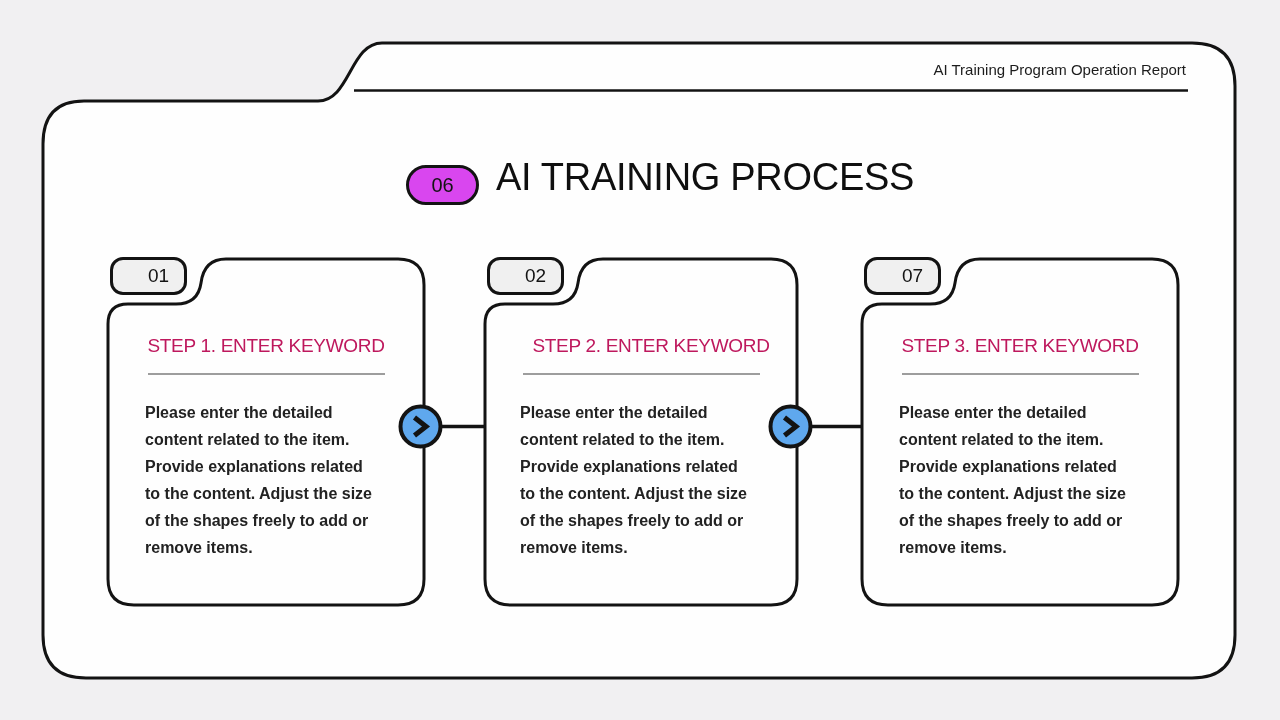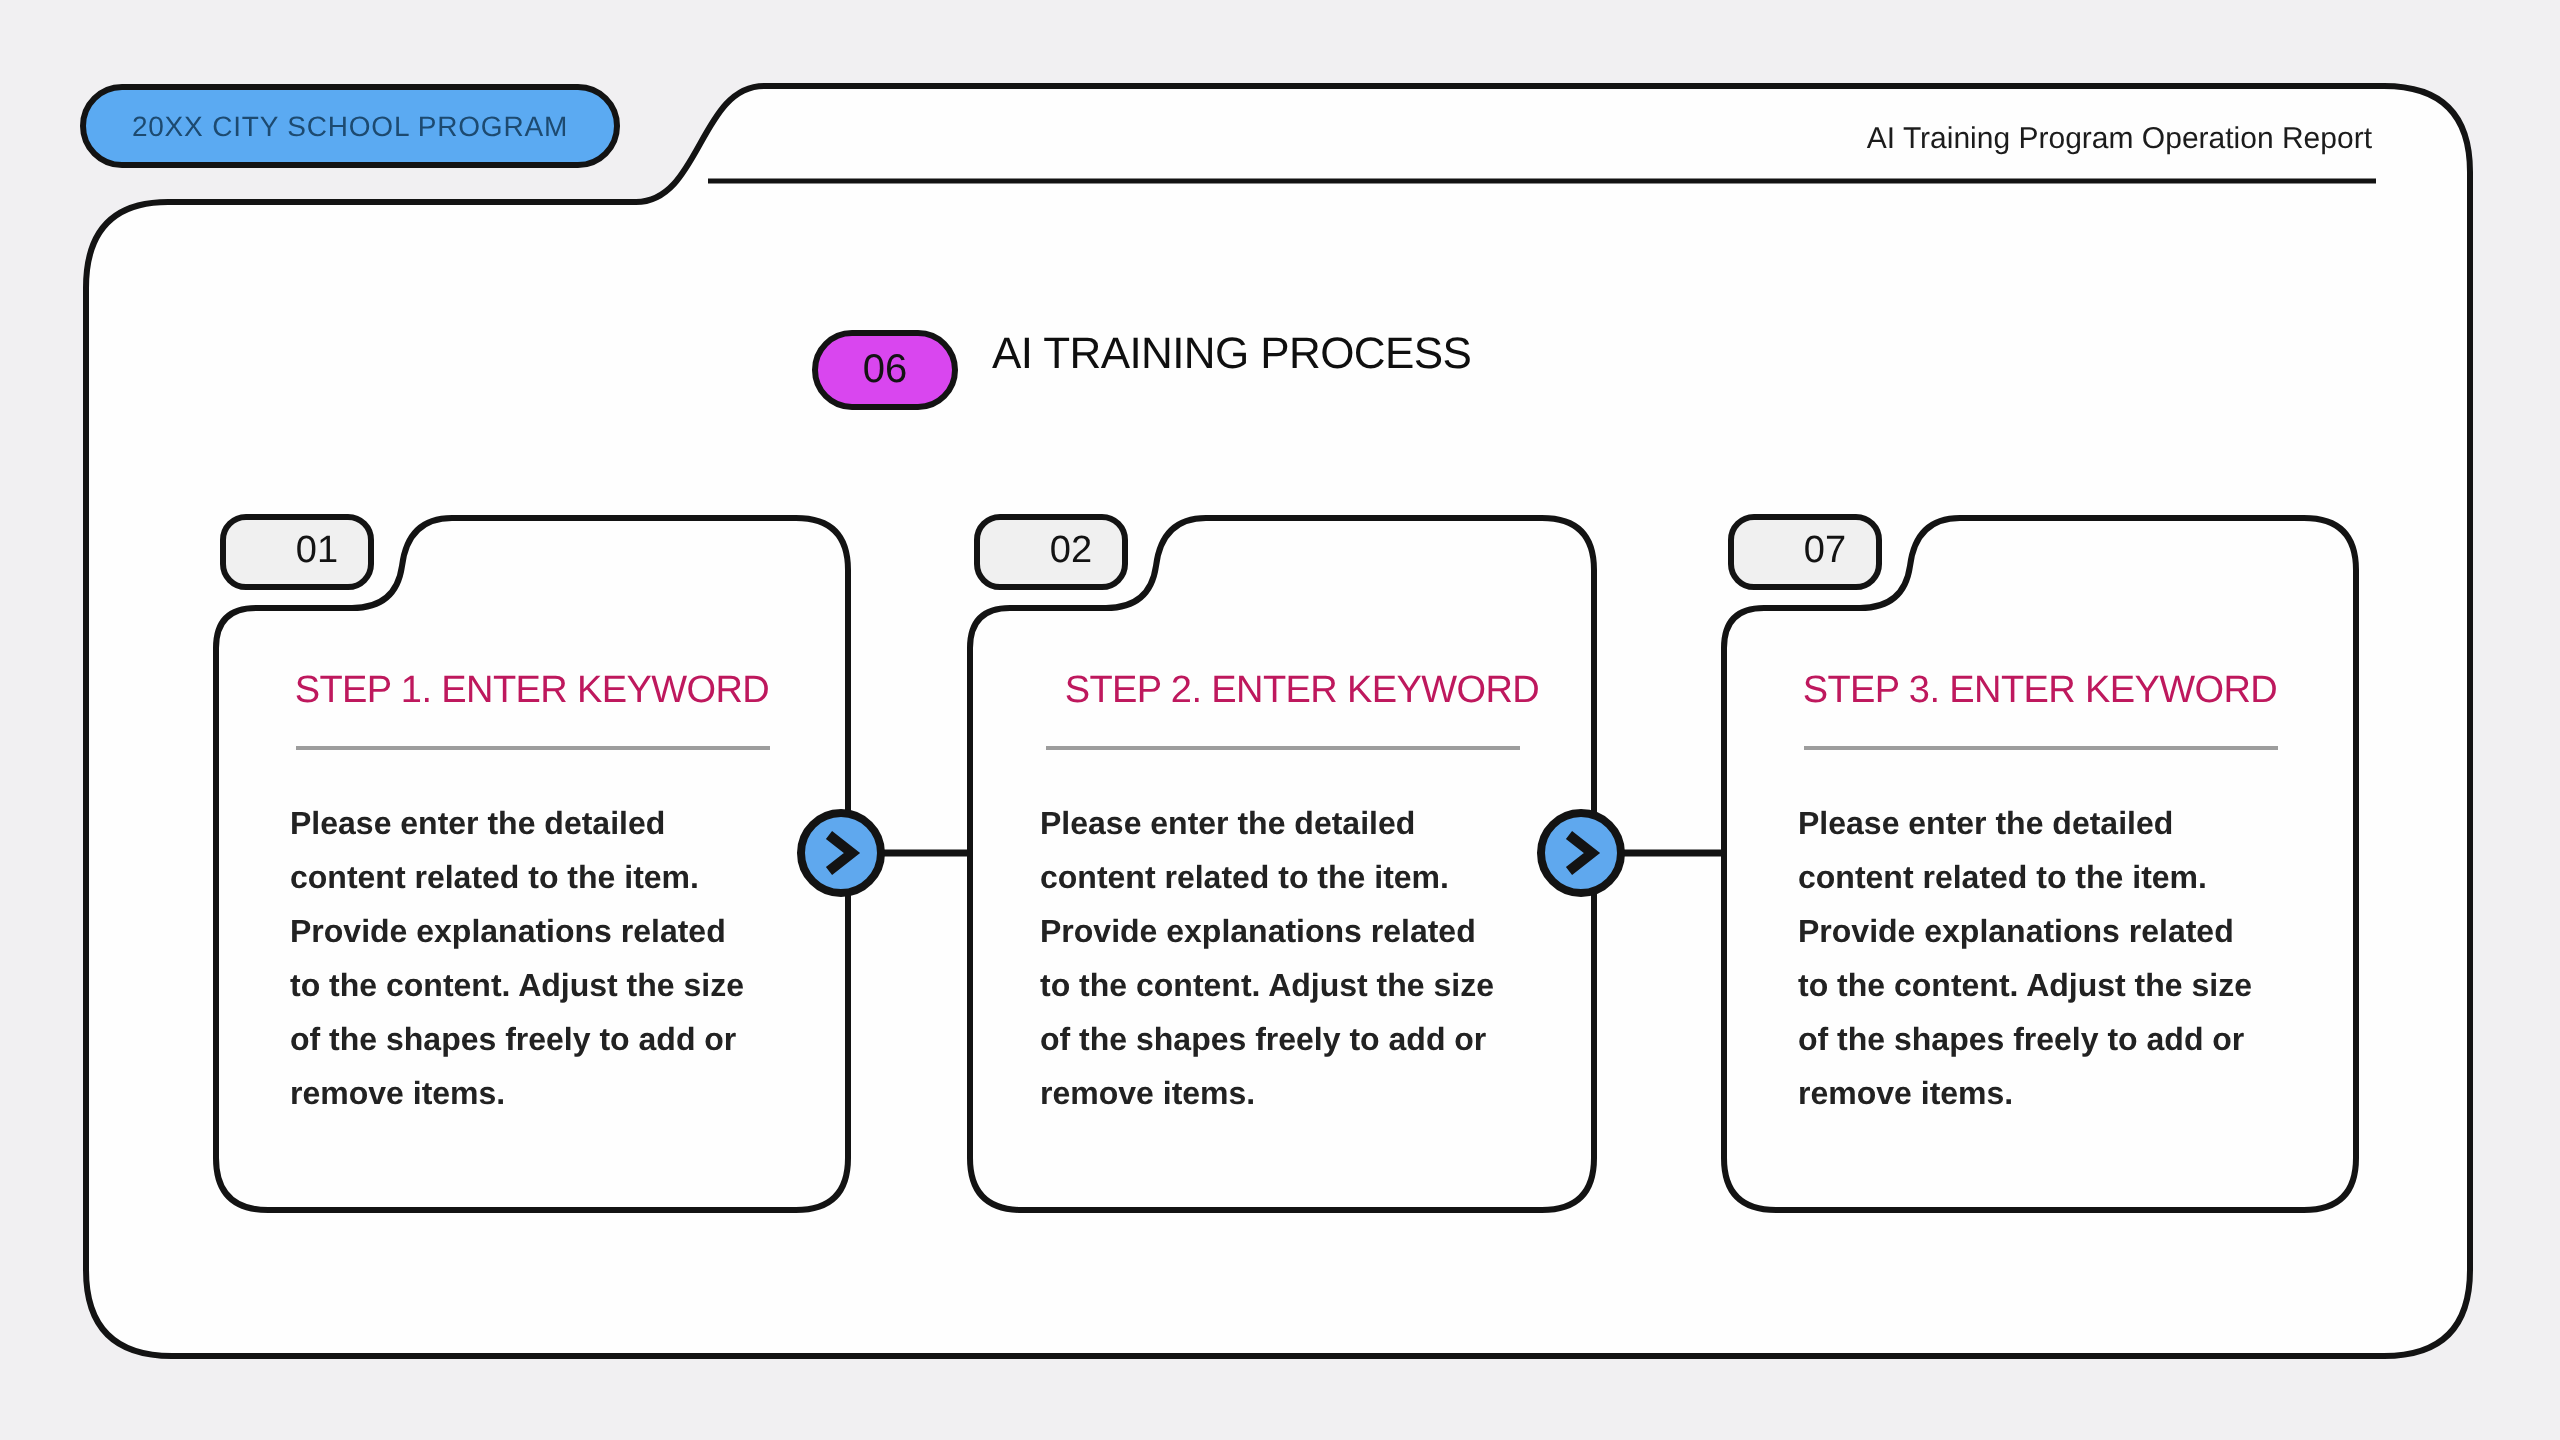--- a/index.html
+++ b/index.html
@@ -37,21 +37,21 @@
   .section-number {
     left: 406px; top: 165px; width: 73px; height: 40px;
     background: #d946ef;
     border: 3px solid #131313;
     border-radius: 20px;
     display: flex; align-items: center; justify-content: center;
     font-size: 20px; color: #131313;
   }
   .section-title {
     left: 496px; top: 154px; height: 46px; line-height: 46px;
-    font-size: 22px; letter-spacing: -0.3px; color: #0f0f0f;
+    font-size: 38px; letter-spacing: -0.3px; color: #0f0f0f;
   }
 
   
   .step-badge {
     top: 257px; width: 77px; height: 38px;
     background: #f0f0f0;
     border: 3px solid #131313;
     border-radius: 13px;
     display: flex; align-items: center; justify-content: center;
     font-size: 19px; color: #131313; padding-left: 20px;
@@ -95,21 +95,20 @@
       <circle cx="420.5" cy="426.5" r="20" fill="#5fa8ee" stroke="#131313" stroke-width="4"></circle>
       <path d="M 414.5 417.5 L 426 426.5 L 414.5 435.5" fill="none" stroke="#131313" stroke-width="5" stroke-linejoin="miter"></path>
     </g>
 
     <g>
       <circle cx="790.5" cy="426.5" r="20" fill="#5fa8ee" stroke="#131313" stroke-width="4"></circle>
       <path d="M 784.5 417.5 L 796 426.5 L 784.5 435.5" fill="none" stroke="#131313" stroke-width="5" stroke-linejoin="miter"></path>
     </g>
   </svg>
 
-  <div class="abs program-badge">20XX CITY SCHOOL PROGRAM</div>
   <div class="abs report-title">AI Training Program Operation Report</div>
 
   <div class="abs section-number">06</div>
   <div class="abs section-title">AI TRAINING PROCESS</div>
 
   <div class="abs step-badge" style="left:110px;">01</div>
   <div class="abs step-heading" style="left:108px; width:316px;">STEP 1. ENTER KEYWORD</div>
   <div class="abs step-underline" style="left:148px;"></div>
   <div class="abs step-body" style="left:145px;">Please enter the detailed
 content related to the item.

